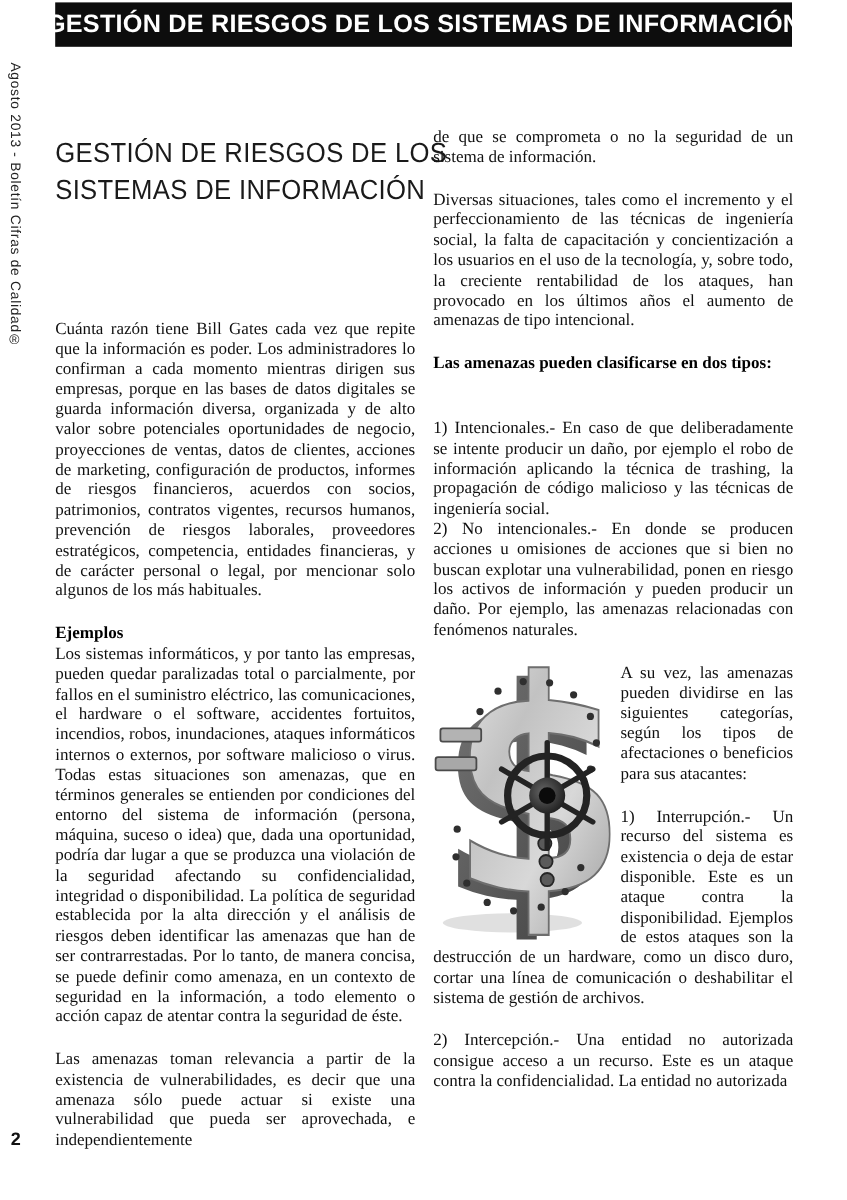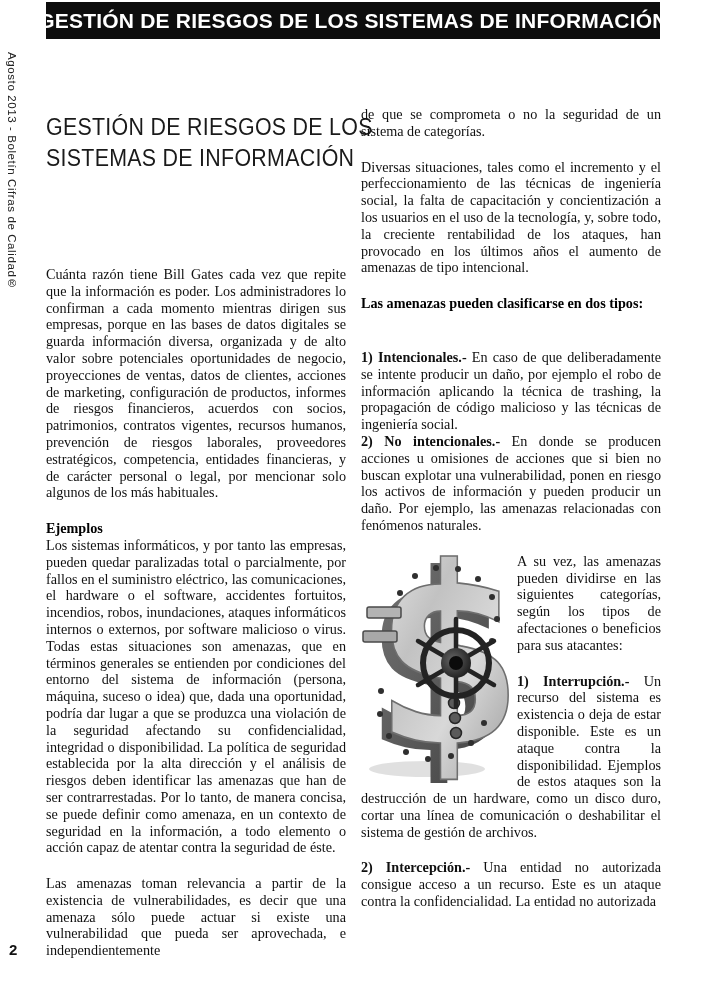--- a/index.html
+++ b/index.html
@@ -38,21 +38,21 @@
   }
   p.body {
     font-size:14.2px; line-height:16.8px; text-align:justify;
     margin:0 0 19px 0; color:#101010;
   }
   p.tight { margin-bottom:0; }
   h3.sub {
     font-size:14.2px; line-height:16.8px; font-weight:bold; margin:0; color:#000;
   }
   h3.standalone { margin:0 0 37px 0; }
-  .lead { font-weight:bold; }
+  .lead { font-weight:normal; }
   
   .vault-float {
     float:left; width:148px; height:228px; margin:2px 8px 2px 0;
   }
   .vault-float svg { display:block; }
 </style>
 </head>
 <body>
 
 <div class="page">
@@ -74,21 +74,21 @@
     <p class="body">Cuánta razón tiene Bill Gates cada vez que repite que la información es poder. Los administradores lo confirman a cada momento mientras dirigen sus empresas, porque en las bases de datos digitales se guarda información diversa, organizada y de alto valor sobre potenciales oportunidades de negocio, proyecciones de ventas, datos de clientes, acciones de marketing, configuración de productos, informes de riesgos financieros, acuerdos con socios, patrimonios, contratos vigentes, recursos humanos, prevención de riesgos laborales, proveedores estratégicos, competencia, entidades financieras, y de carácter personal o legal, por mencionar solo algunos de los más habituales.</p>
 
     <h3 class="sub">Ejemplos</h3>
 
     <p class="body">Los sistemas informáticos, y por tanto las empresas, pueden quedar paralizadas total o parcialmente, por fallos en el suministro eléctrico, las comunicaciones, el hardware o el software, accidentes fortuitos, incendios, robos, inundaciones, ataques informáticos internos o externos, por software malicioso o virus. Todas estas situaciones son amenazas, que en términos generales se entienden por condiciones del entorno del sistema de información (persona, máquina, suceso o idea) que, dada una oportunidad, podría dar lugar a que se produzca una violación de la seguridad afectando su confidencialidad, integridad o disponibilidad. La política de seguridad establecida por la alta dirección y el análisis de riesgos deben identificar las amenazas que han de ser contrarrestadas. Por lo tanto, de manera concisa, se puede definir como amenaza, en un contexto de seguridad en la información, a todo elemento o acción capaz de atentar contra la seguridad de éste.</p>
 
     <p class="body tight">Las amenazas toman relevancia a partir de la existencia de vulnerabilidades, es decir que una amenaza sólo puede actuar si existe una vulnerabilidad que pueda ser aprovechada, e independientemente</p>
   </div>
 
   <div class="col-right">
-    <p class="body">de que se comprometa o no la seguridad de un sistema de categorías.</p>
+    <p class="body">de que se comprometa o no la seguridad de un sistema de información.</p>
 
     <p class="body">Diversas situaciones, tales como el incremento y el perfeccionamiento de las técnicas de ingeniería social, la falta de capacitación y concientización a los usuarios en el uso de la tecnología, y, sobre todo, la creciente rentabilidad de los ataques, han provocado en los últimos años el aumento de amenazas de tipo intencional.</p>
 
     <h3 class="sub standalone">Las amenazas pueden clasificarse en dos tipos:</h3>
 
 
     <p class="body tight">
       <b class="lead">1) Intencionales.-</b>
       <span>En caso de que deliberadamente se intente producir un daño, por ejemplo el robo de información aplicando la técnica de trashing, la propagación de código malicioso y las técnicas de ingeniería social.</span>
     </p>

